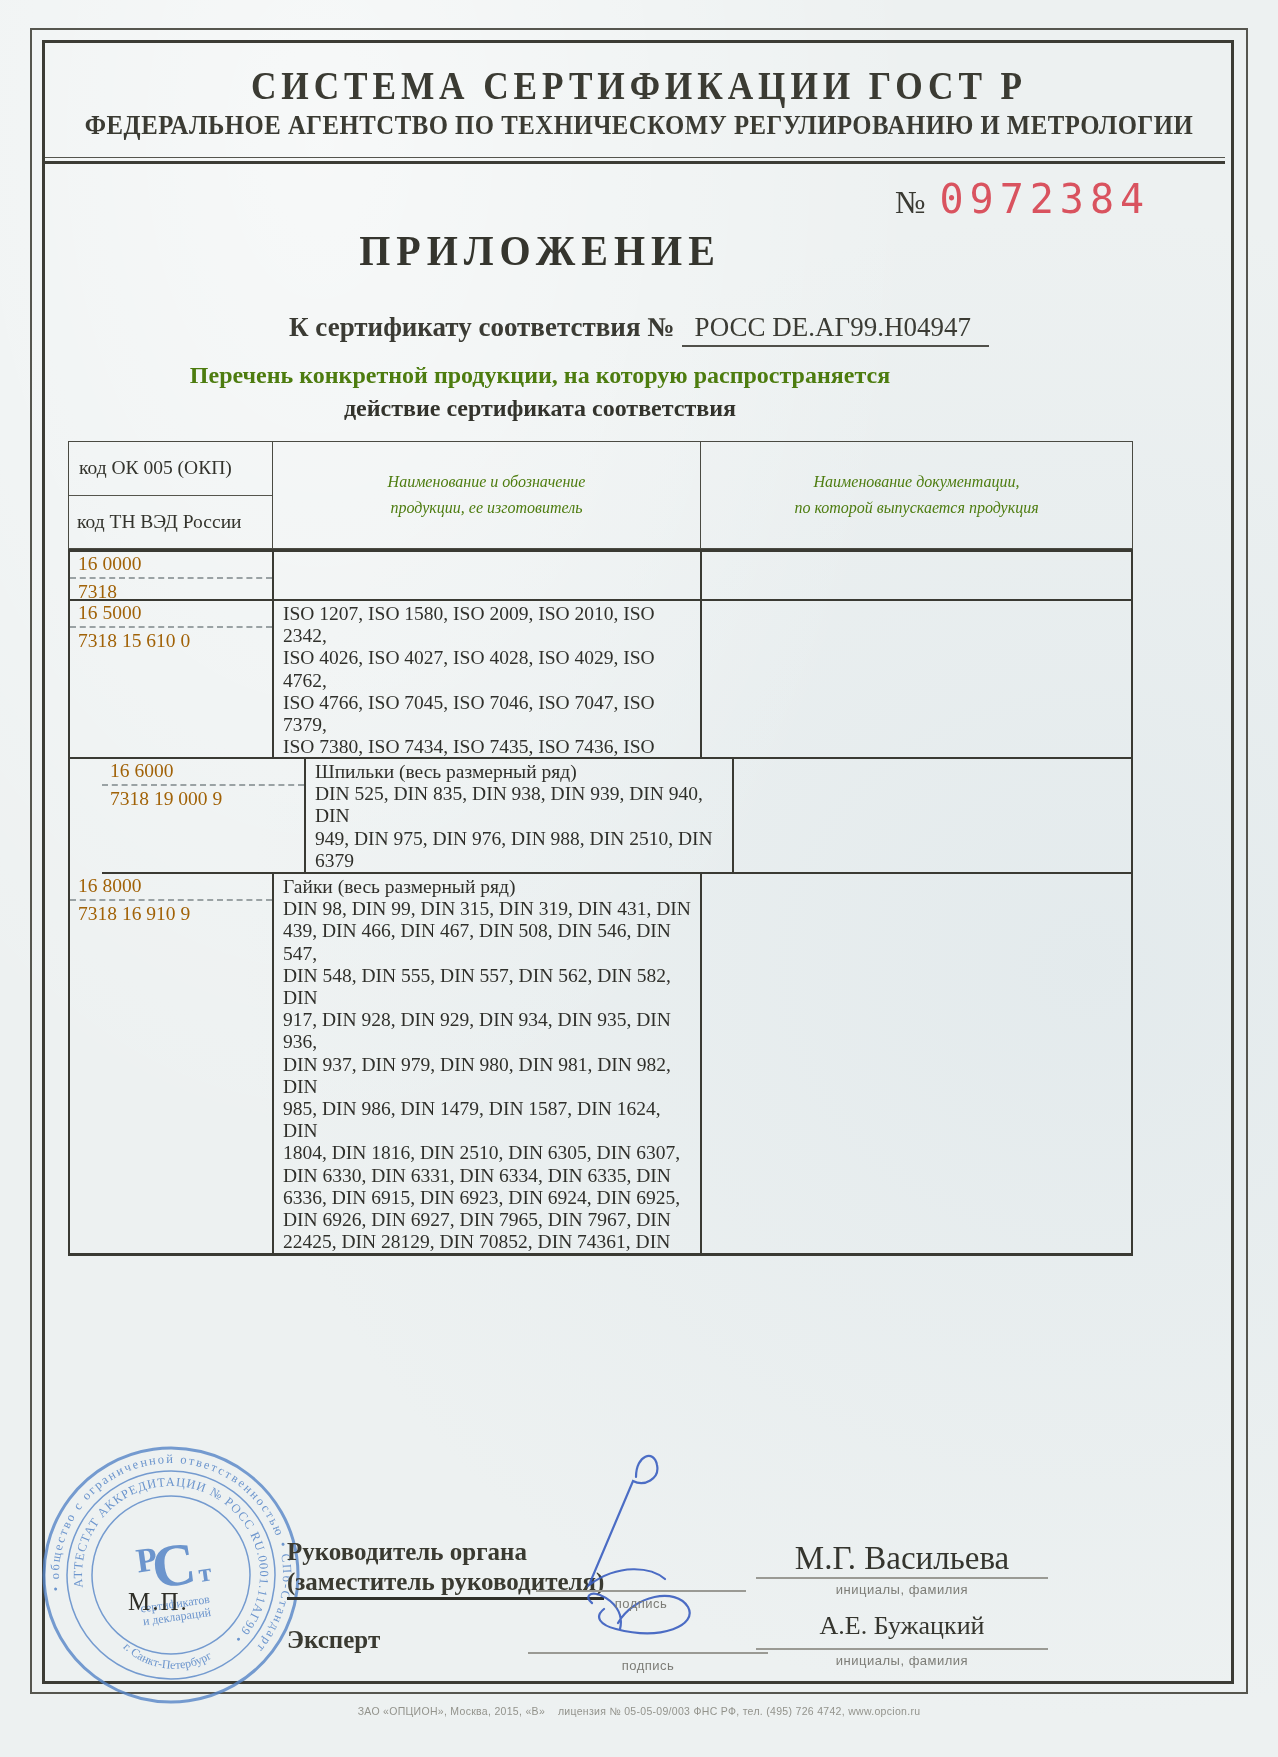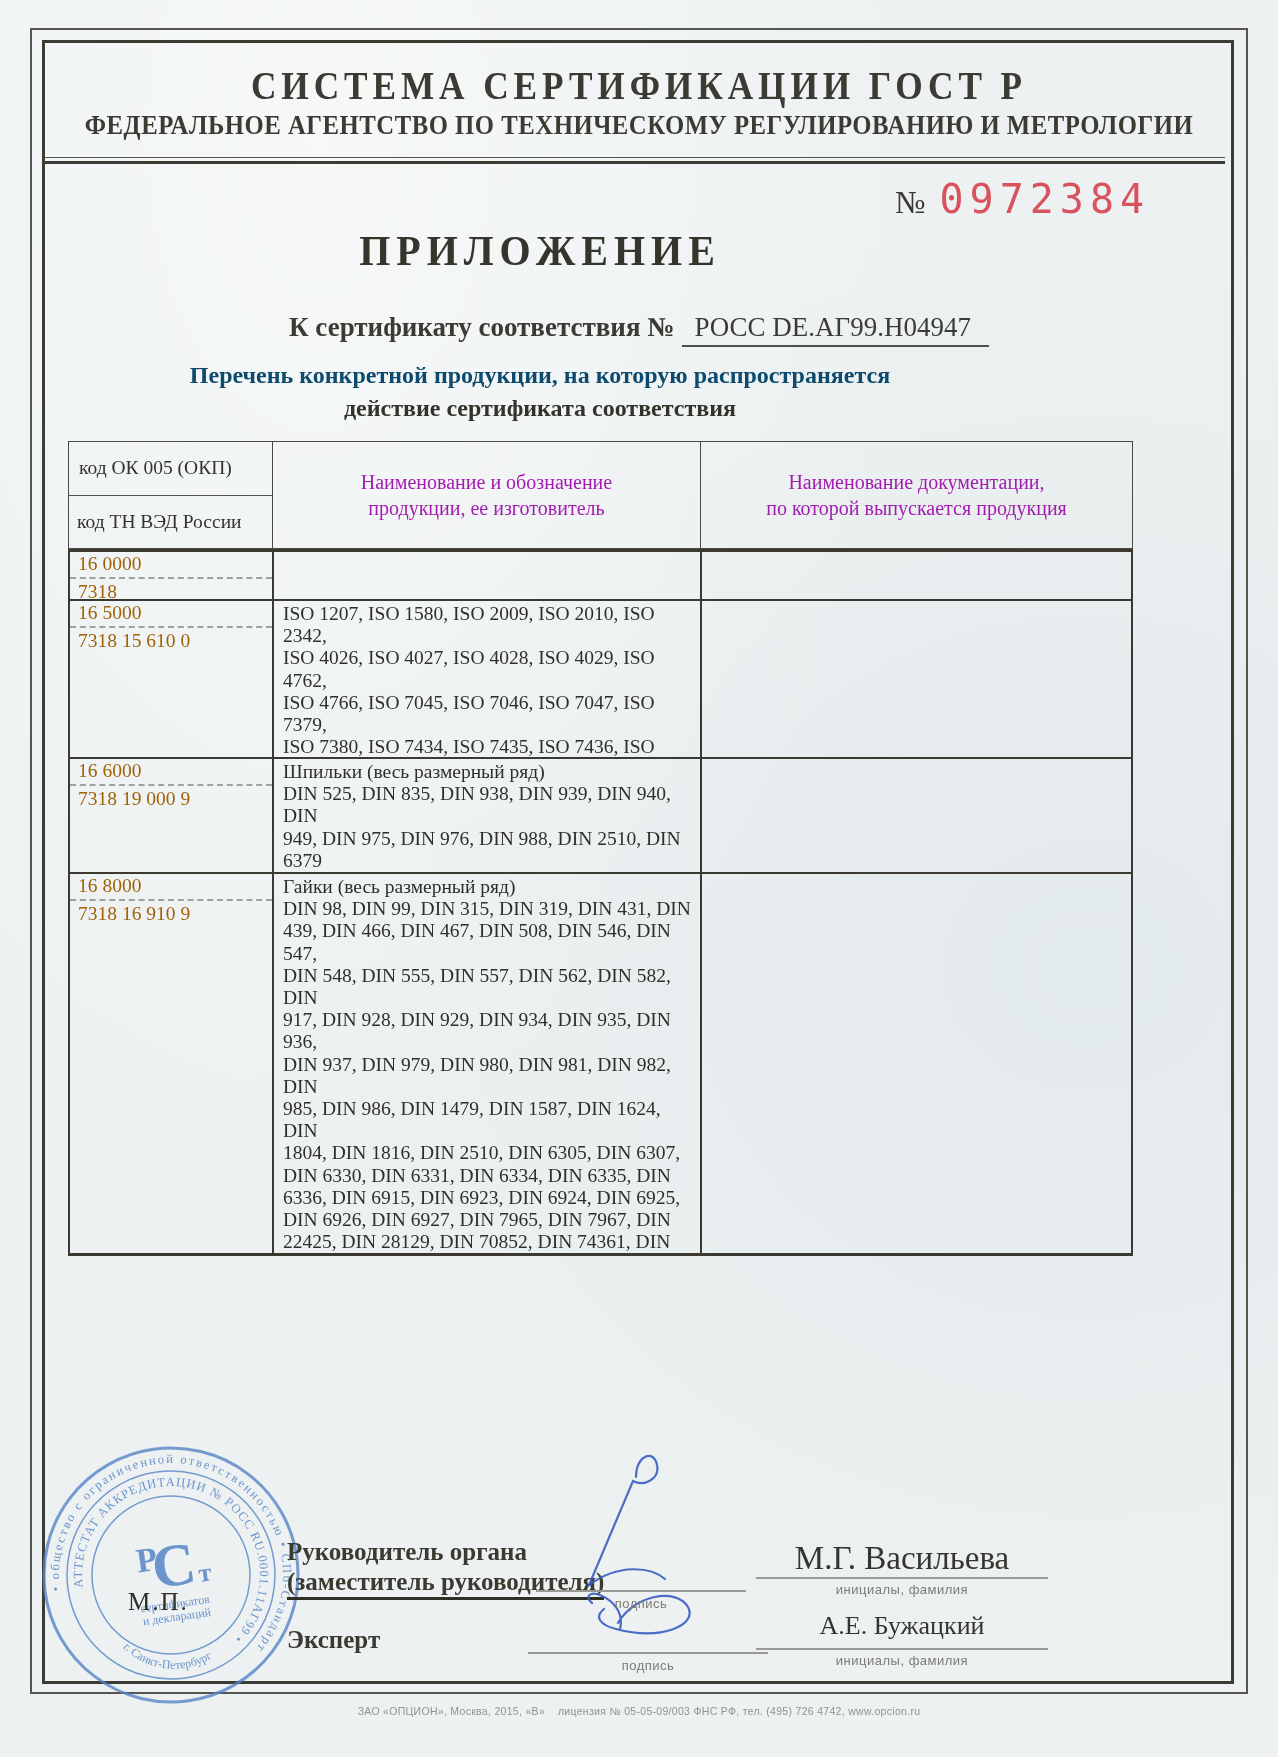--- a/index.html
+++ b/index.html
@@ -31,41 +31,41 @@
   .no-sign{font-size:32px;color:#3a3a33;}
   .no-value{font-family:"DejaVu Sans Mono", monospace;font-size:40px;letter-spacing:6px;color:#d9535f;}
 
   .doc-title{left:0;top:226px;width:1080px;text-align:center;font-weight:bold;font-size:40px;
     letter-spacing:6px;color:#35352e;transform:scaleY(1.06);transform-origin:center top;}
 
   .cert-line{left:0;top:312px;width:1278px;text-align:center;font-size:27px;color:#3b3b34;}
   .cert-label{font-weight:bold;text-align:center;}
   .cert-value{border-bottom:2px solid #50504a;padding:0 18px 3px 12px;margin-left:8px;}
 
-  .desc1{left:0;top:362px;width:1080px;text-align:center;font-weight:bold;font-size:24px;color:#0c4a6e;}
+  .desc1{left:0;top:362px;width:1080px;text-align:center;font-weight:bold;font-size:24px;color:#4d7c0f;}
   .desc2{left:0;top:395px;width:1080px;text-align:center;font-weight:bold;font-size:24px;color:#33332c;}
 
   
   .thead{left:68px;top:441px;width:1065px;height:108px;border:1.5px solid #4a4a42;
     display:grid;grid-template-columns:204px 428px 1fr;box-sizing:border-box;}
   .th-col1{border-right:1.5px solid #4a4a42;display:flex;flex-direction:column;}
   .th-col1-top{flex:1;border-bottom:1px solid #55554d;display:flex;align-items:center;
     padding-left:10px;font-size:19.5px;}
   .th-col1-bottom{flex:1;display:flex;align-items:center;padding-left:8px;font-size:19.5px;}
   .th-col2{border-right:1.5px solid #4a4a42;}
   .th-col2,.th-col3{display:flex;align-items:center;justify-content:center;text-align:center;
-    white-space:pre-line;font-size:20px;line-height:26px;color:#a21caf;}
+    white-space:pre-line;font-size:16px;line-height:26px;color:#4d7c0f;font-style:italic;}
 
   
   .tbody{left:68px;top:549px;width:1065px;border:2px solid #3a3a33;border-top-width:3px;
     border-bottom-width:3px;box-sizing:border-box;}
   .trow{display:grid;grid-template-columns:204px 428px 1fr;border-bottom:2px solid #3a3a33;
     box-sizing:border-box;}
   .trow:last-child{border-bottom:none;}
-  .r1{height:49px;} .r2{height:158px;} .r3{height:115px;} .r4{height:379px;}
+  .r1{height:49px;} .r2{height:158px;} .r3{height:115px;margin-left:32px;} .r4{height:379px;}
   .td-codes{border-right:2px solid #3a3a33;font-size:19.5px;color:#a16207;overflow:hidden;}
   .okp{padding:1px 0 2px 8px;}
   .dashline{border-top:2px dashed #9aa2a4;margin:0;}
   .tnved{padding:2px 0 0 8px;}
   .td-product{border-right:2px solid #3a3a33;padding:2px 6px 0 9px;font-size:19.5px;
     line-height:22.2px;white-space:pre-line;color:#2f2f2a;overflow:hidden;}
   .td-doc{}
 
   
   .mp{left:128px;top:1588px;font-size:25px;letter-spacing:2px;color:#2f2f28;}

